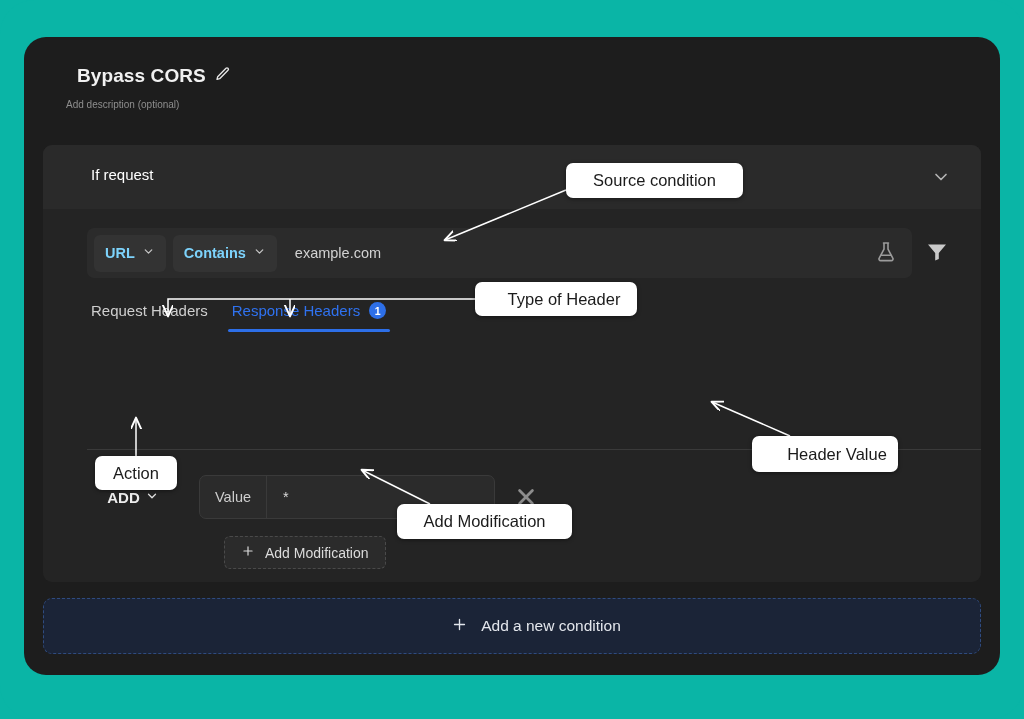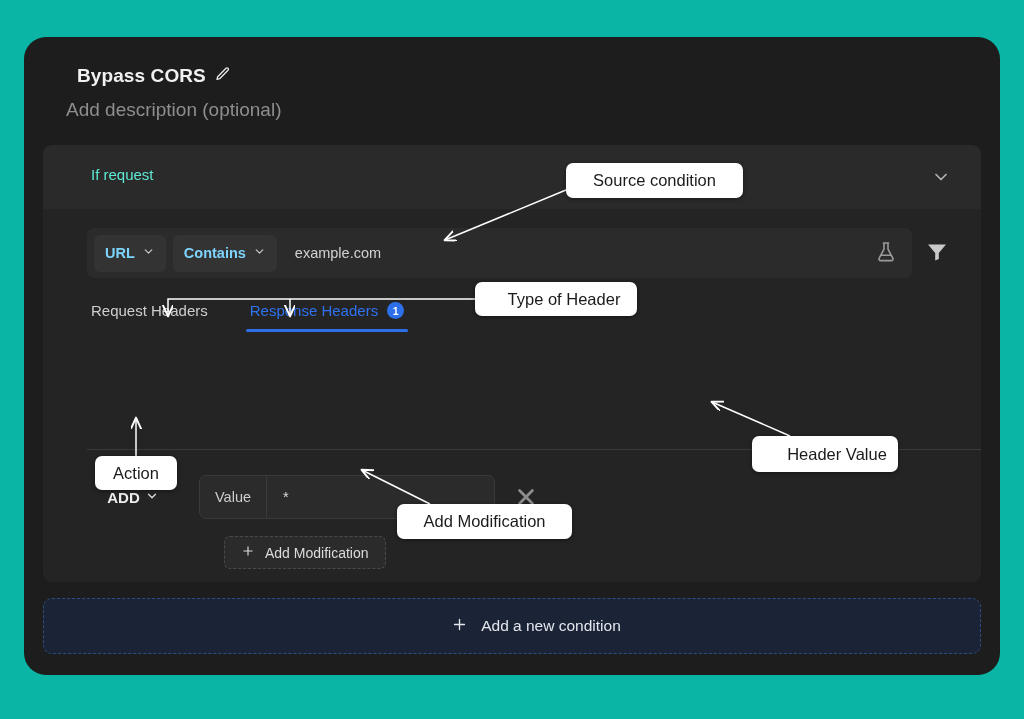--- a/index.html
+++ b/index.html
@@ -34,40 +34,40 @@
     display: flex; align-items: center; gap: 9px;
   }
   .rule-title {
     color: #f1f1f1; font-size: 19px; font-weight: bold;
     letter-spacing: .1px;
     margin-left: 12px;
   }
   .pencil-icon { display: block; }
   .desc {
     position: absolute; left: 42px; top: 62px;
-    color: #8e8e8e; font-size: 19px;
+    color: #8e8e8e; font-size: 10px;
   }
 
   
   .cond-panel {
     position: absolute; left: 19px; top: 108px;
     width: 938px; height: 437px;
     background: #242424;
     border-radius: 9px;
     overflow: hidden;
   }
   .cond-head {
     position: relative;
     height: 64px;
     background: #2a2a2a;
     display: flex; align-items: center;
   }
   .cond-head-label {
     position: absolute; left: 48px; top: 21px;
-    color: #5eead4; font-size: 15px;
+    color: #ffffff; font-size: 15px;
   }
   .chev-collapse {
     position: absolute; right: 30px; top: 22px;
     width: 20px; height: 20px;
   }
 
   .cond-body { position: relative; padding: 0; }
 
   
   .url-row {
@@ -97,21 +97,21 @@
     width: 26px; height: 26px;
   }
   .funnel-btn {
     position: absolute; left: 882px; top: 31px;
     width: 26px; height: 26px;
   }
 
   
   .tabs {
     position: absolute; left: 44px; top: 93px;
-    display: flex; align-items: flex-end; gap: 34px;
+    display: flex; align-items: flex-end; gap: 16px;
   }
   .tab {
     padding: 0 4px 12px 4px;
     color: #cfcfcf; font-size: 15px;
     display: flex; align-items: center; gap: 9px;
     position: relative;
   }
   .tab.active { color: #2f72f0; }
   .tab.active::after {
     content: ""; position: absolute;

